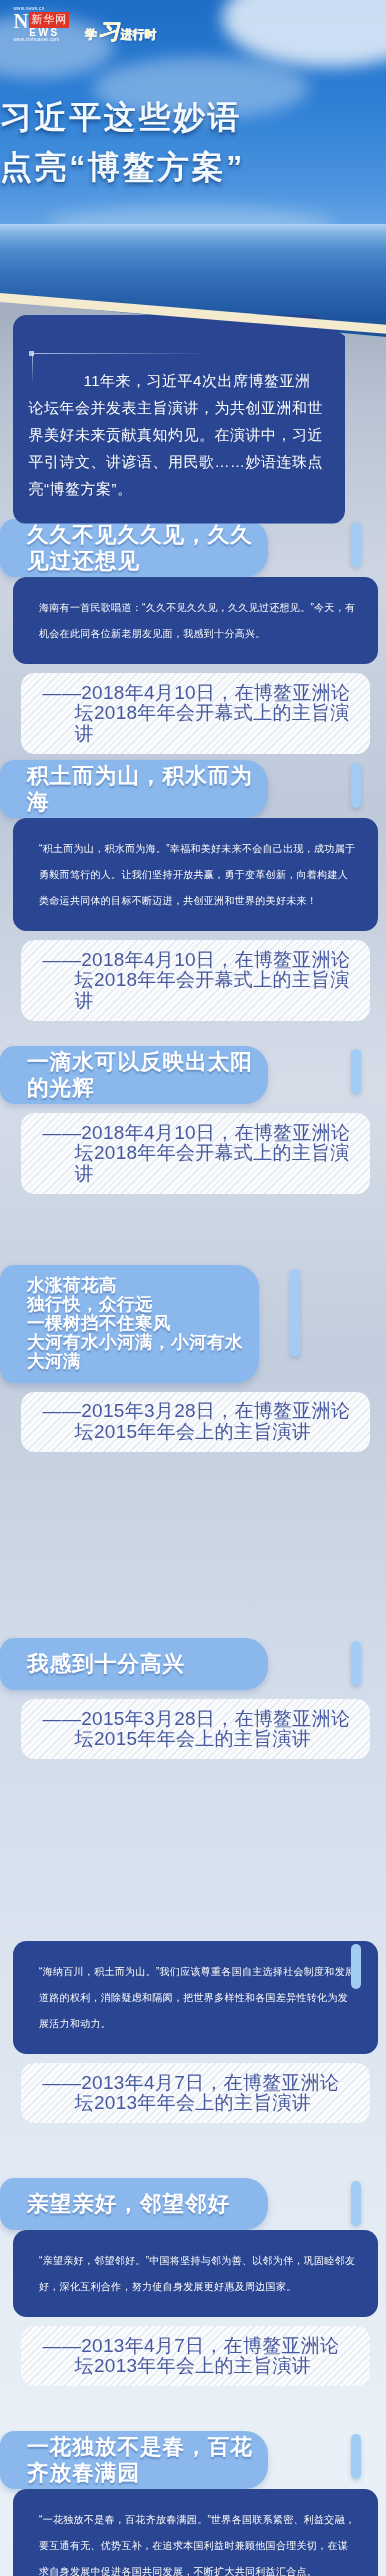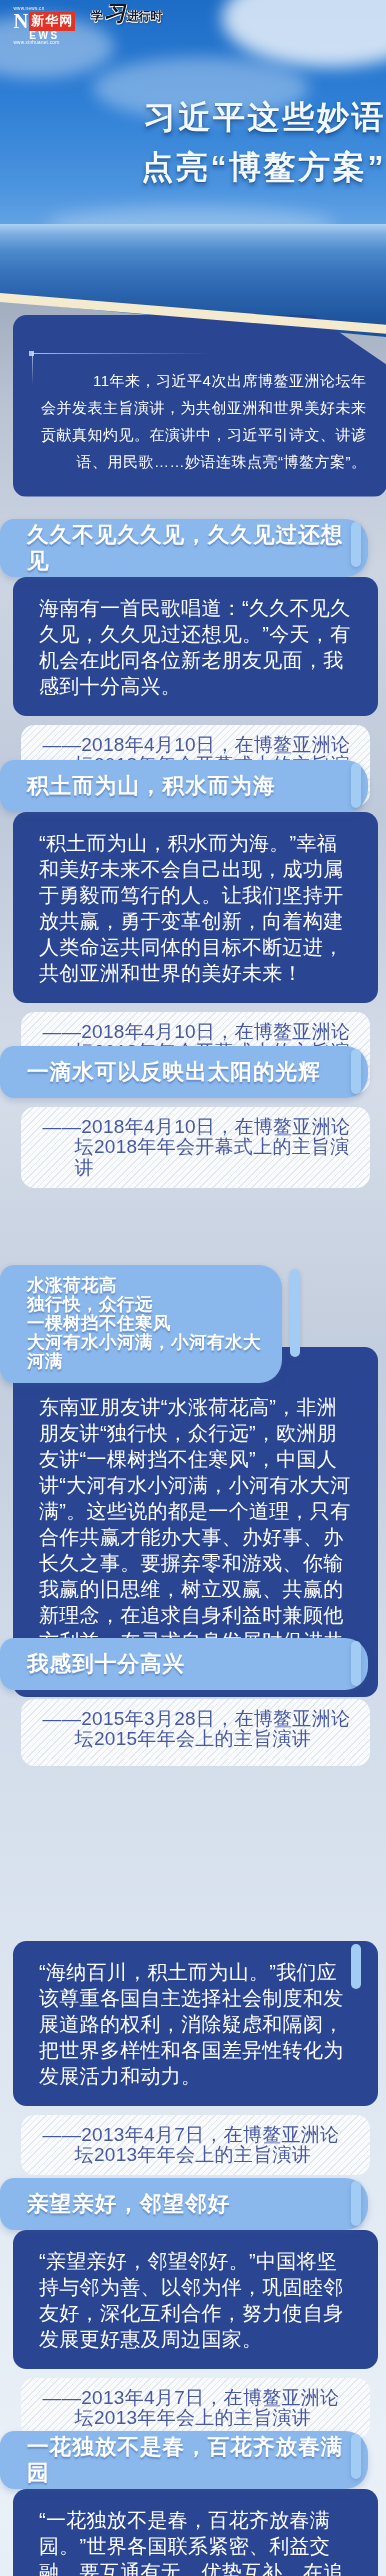--- a/index.html
+++ b/index.html
@@ -12,62 +12,62 @@
   
   .hero{position:absolute;left:0;top:0;width:386px;height:341px;z-index:1;
     background:linear-gradient(180deg,#1d6cc6 0%,#2e7fd5 30%,#4c94df 55%,#7ab2e9 78%,#a5ccf2 100%);
     clip-path:polygon(0 0,386px 0,386px 337px,0 301px);}
   .hero .ocean{position:absolute;left:0;top:224px;width:386px;height:117px;
     background:linear-gradient(180deg,#aed2f1 0%,#7fb0e2 8%,#4f8ccd 22%,#3874bd 40%,#2a63ad 60%,#1f569f 80%,#1a4f94 100%);}
   .cloud{position:absolute;border-radius:50%;filter:blur(8.2px);background:rgba(255,255,255,.85);}
   .cream-band{position:absolute;left:-13.4px;top:292px;width:436px;height:8.8px;z-index:4;
     background:#f4ebcf;border-radius:6.2px;transform:rotate(4.7deg);transform-origin:left center;}
   .hero-title{position:absolute;left:0;top:92px;width:386px;z-index:3;margin:0;
-    text-align:right;white-space:pre-line;color:#f2f9ff;font-weight:900;
+    text-align:left;white-space:pre-line;color:#f2f9ff;font-weight:900;
     font-size:32px;line-height:50px;letter-spacing:2.6px;
     text-shadow:0 3.1px 4.6px rgba(8,42,96,.5),0 1px 1px rgba(20,60,120,.45);}
   
   .brand{position:absolute;left:13.4px;top:6.2px;z-index:3;display:flex;align-items:flex-start;}
   .xh-logo{color:#fff;}
   .xh-url-top,.xh-url-bot{font-size:4.6px;letter-spacing:0.3px;line-height:5.7px;color:#fff;}
   .xh-mid{display:flex;align-items:flex-start;}
   .xh-n{font-size:20.6px;font-weight:900;line-height:19.6px;font-family:"Liberation Serif",serif;}
   .xh-col{display:flex;flex-direction:column;margin-left:1px;}
-  .xh-box{background:#e03426;color:#fff;font-size:13px;font-weight:700;padding:0.5px 2.1px;letter-spacing:1px;}
+  .xh-box{background:#e03426;color:#fff;font-size:11px;font-weight:400;padding:0.5px 2.1px;letter-spacing:1px;}
   .xh-ews{font-size:10px;font-weight:900;letter-spacing:2.6px;line-height:9.3px;}
-  .xx-logo{margin-left:15.5px;margin-top:1px;color:#0f172a;font-weight:700;font-size:12px;line-height:13.4px;
+  .xx-logo{margin-left:15.5px;margin-top:19px;color:#fef9c3;font-weight:400;font-size:12px;line-height:13.4px;
     text-shadow:-0.5px -0.5px 0 #fff,0.5px -0.5px 0 #fff,-0.5px 0.5px 0 #fff,0.5px 0.5px 0 #fff,1px 1.5px 2.1px rgba(40,20,10,.35);}
   .xx-big{font-size:21.6px;font-family:"Liberation Serif",serif;font-style:italic;margin:0 1px;}
   
-  .intro-card{position:absolute;left:13px;top:315px;width:374px;z-index:3;
+  .intro-card{position:absolute;left:13px;top:315px;width:332px;z-index:3;
     background:#2a4591;border-radius:13.4px 2.1px 13.4px 13.4px;color:#fff;box-sizing:border-box;
     padding:52px 20.6px 21.6px 15.5px;
-    clip-path:polygon(0 0,301px 0,374px 50px,374px 100%,0 100%);text-align:right;}
+    clip-path:polygon(0 0,301px 0,374px 50px,374px 100%,0 100%);}
   .intro-card p{margin:0;font-size:15px;line-height:27px;text-indent:55px;letter-spacing:0.5px;}
   .deco-sq{position:absolute;left:15.5px;top:36px;width:5.2px;height:5.2px;background:rgba(214,228,246,.8);}
   .deco-h{position:absolute;left:18.5px;top:38px;width:179px;height:1px;
     background:linear-gradient(90deg,rgba(214,228,246,.75),rgba(214,228,246,0));}
   .deco-v{position:absolute;left:18.5px;top:38px;width:1px;height:32px;
     background:linear-gradient(180deg,rgba(214,228,246,.75),rgba(214,228,246,0));}
   
   .sec{position:absolute;left:0;width:386px;z-index:2;}
-  .sec-banner{position:relative;z-index:2;width:368px;min-height:52px;box-sizing:border-box;
+  .sec-banner{position:relative;z-index:2;width:268px;min-height:52px;box-sizing:border-box;
     background:#8ab8ec;border-radius:14.4px 23px 23px 14.4px;display:flex;align-items:center;
     padding:3.1px 10.3px 3.1px 27px;box-shadow:0 3.1px 6.2px rgba(60,90,150,.22);}
   .sec-banner h2{margin:0;color:#fff;font-size:21.6px;line-height:26px;font-weight:900;
     letter-spacing:1px;white-space:pre-line;text-shadow:0 2.1px 1.5px rgba(66,98,160,.5);}
   .sec-pill{position:absolute;left:351px;top:3.1px;width:10.3px;height:45px;z-index:2;
     background:#a2ccf3;border-radius:5.7px;box-shadow:0 2.1px 4.1px rgba(60,90,150,.25);}
-  .sec.multi .sec-banner{width:282px;padding:11.3px 10.3px 11.3px 27px;}
+  .sec.multi .sec-banner{width:259px;padding:11.3px 10.3px 11.3px 27px;}
   .sec.multi .sec-banner h2{font-size:17.5px;line-height:19px;letter-spacing:0.5px;}
   .sec.multi .sec-pill{left:290px;top:4.1px;height:88px;}
   .sec-card{position:relative;z-index:1;margin:0 7.7px 0 13px;background:#2a4591;border-radius:13.4px;
     color:#fff;box-sizing:border-box;padding:17.5px 21.6px 17.5px 26px;}
   .sec.multi .sec-card{margin-top:-36px;padding-top:47px;}
-  .sec-card p{margin:0;font-size:20px;line-height:26px;letter-spacing:0.3px;}
+  .sec-card p{margin:0;font-size:10px;line-height:26px;letter-spacing:0.3px;}
   .sec-attr{position:relative;z-index:1;margin:9.3px 16.5px 0 20.6px;border-radius:13.4px;box-sizing:border-box;
     background:repeating-linear-gradient(135deg,#fafbfd 0 3.6px,#e3e8f1 3.6px 4.6px);
     padding:9.3px 18.5px 9.3px 54px;}
   .sec-attr p{margin:0;color:#47589f;font-size:19px;line-height:20.6px;text-indent:-32px;letter-spacing:0.3px;}
 </style>
 </head>
 <body>
 
 <div id="canvas">
 
@@ -145,23 +145,20 @@
   </section>
 
   <section class="sec multi" style="top:1265px">
     <div class="sec-banner">
       <h2>水涨荷花高
 独行快，众行远
 一棵树挡不住寒风
 大河有水小河满，小河有水大河满</h2>
       </div>
     <span class="sec-pill"></span>
-    <div class="sec-card">
-      <p>东南亚朋友讲“水涨荷花高”，非洲朋友讲“独行快，众行远”，欧洲朋友讲“一棵树挡不住寒风”，中国人讲“大河有水小河满，小河有水大河满”。这些说的都是一个道理，只有合作共赢才能办大事、办好事、办长久之事。要摒弃零和游戏、你输我赢的旧思维，树立双赢、共赢的新理念，在追求自身利益时兼顾他方利益，在寻求自身发展时促进共同发展。</p>
-      </div>
     <div class="sec-attr">
       <p>——2015年3月28日，在博鳌亚洲论坛2015年年会上的主旨演讲</p>
       </div>
   </section>
 
   <section class="sec" style="top:1638px">
     <div class="sec-banner">
       <h2>我感到十分高兴</h2>
       </div>
     <span class="sec-pill"></span>

